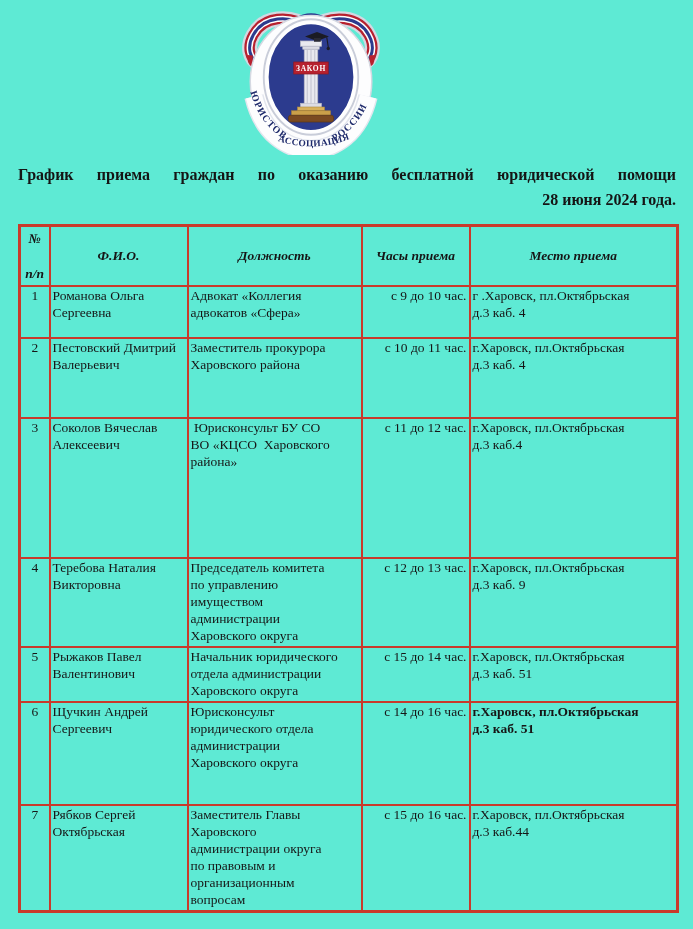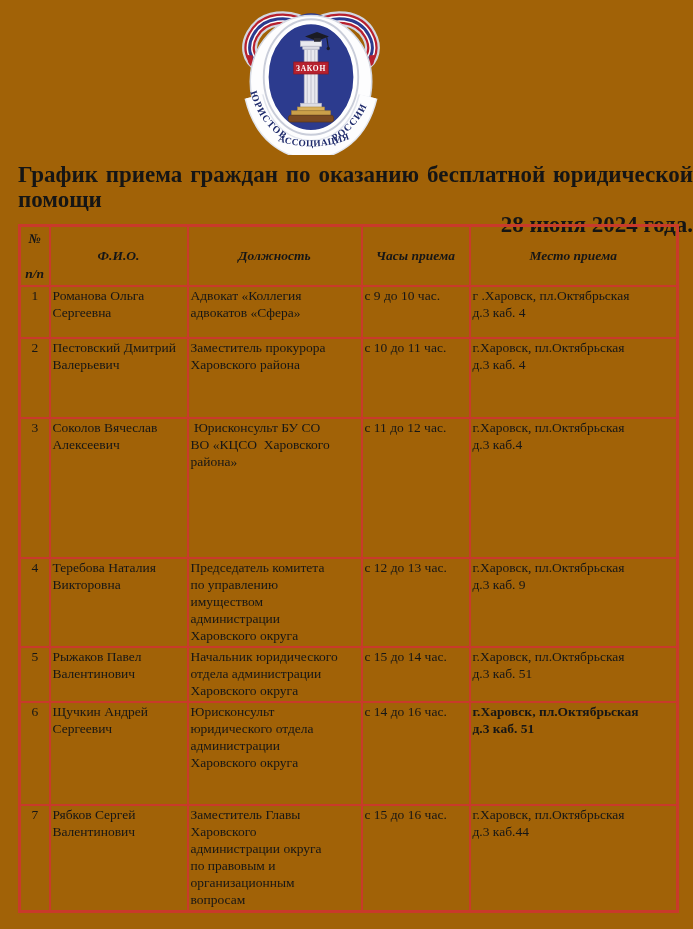--- a/index.html
+++ b/index.html
@@ -1,43 +1,43 @@
 <!DOCTYPE html>
 <html lang="ru"><head>
 <meta charset="utf-8">
 <style>
   html,body { margin:0; padding:0; background:#888; }
   .page {
     position: relative;
     width: 693px;
     height: 929px;
     margin: 0 auto;
-    background: #a16207;
+    background: #5eead4;
     font-family: "Liberation Serif", serif;
     color: #111;
     overflow: hidden;
   }
   
   .logo-wrap {
     position: absolute;
     left: 228px;
     top: 5px;
     width: 166px;
     height: 150px;
   }
   .logo-wrap svg { width: 100%; height: 100%; display: block; }
 
   
   .title-block {
     position: absolute;
     left: 18px;
-    right: 0;
+    right: 17px;
     top: 162px;
     font-weight: bold;
-    font-size: 23px;
+    font-size: 16px;
     line-height: 25px;
     color: #151515;
   }
   .title-l1 { text-align: justify; text-align-last: justify; }
   .title-l2 { text-align: right; }
 
   
   .sched-table {
     position: absolute;
     left: 18px;
@@ -65,21 +65,21 @@
   .sched-table td { vertical-align: top; }
   .num-head {
     display: flex;
     flex-direction: column;
     justify-content: space-between;
     height: 52px;
     padding: 2px 0 1px 0;
   }
   .cell-text { white-space: pre-wrap; }
   .c-num  { text-align: center; }
-  .c-hours{ text-align: left; }
+  .c-hours{ text-align: right; }
   tbody tr:nth-child(1) { height: 52px; }
   tbody tr:nth-child(2) { height: 80px; }
   tbody tr:nth-child(3) { height: 140px; }
   tbody tr:nth-child(4) { height: 86px; }
   tbody tr:nth-child(5) { height: 50px; }
   tbody tr:nth-child(6) { height: 103px; }
   tbody tr:nth-child(7) { height: 104px; }
   tbody tr:nth-child(6) .c-place .cell-text { font-weight: bold; }
 </style>
 </head>
@@ -319,21 +319,21 @@
             <div class="cell-text">г.Харовск, пл.Октябрьская
 д.3 каб. 51</div>
           </td>
       </tr>
       <tr>
         <td class="c-num">
             <div class="cell-text">7</div>
           </td>
         <td class="c-fio">
             <div class="cell-text">Рябков Сергей
-Валентинович</div>
+Октябрьская</div>
           </td>
         <td class="c-pos">
             <div class="cell-text">Заместитель Главы
 Харовского
 администрации округа
 по правовым и
 организационным
 вопросам</div>
           </td>
         <td class="c-hours">

